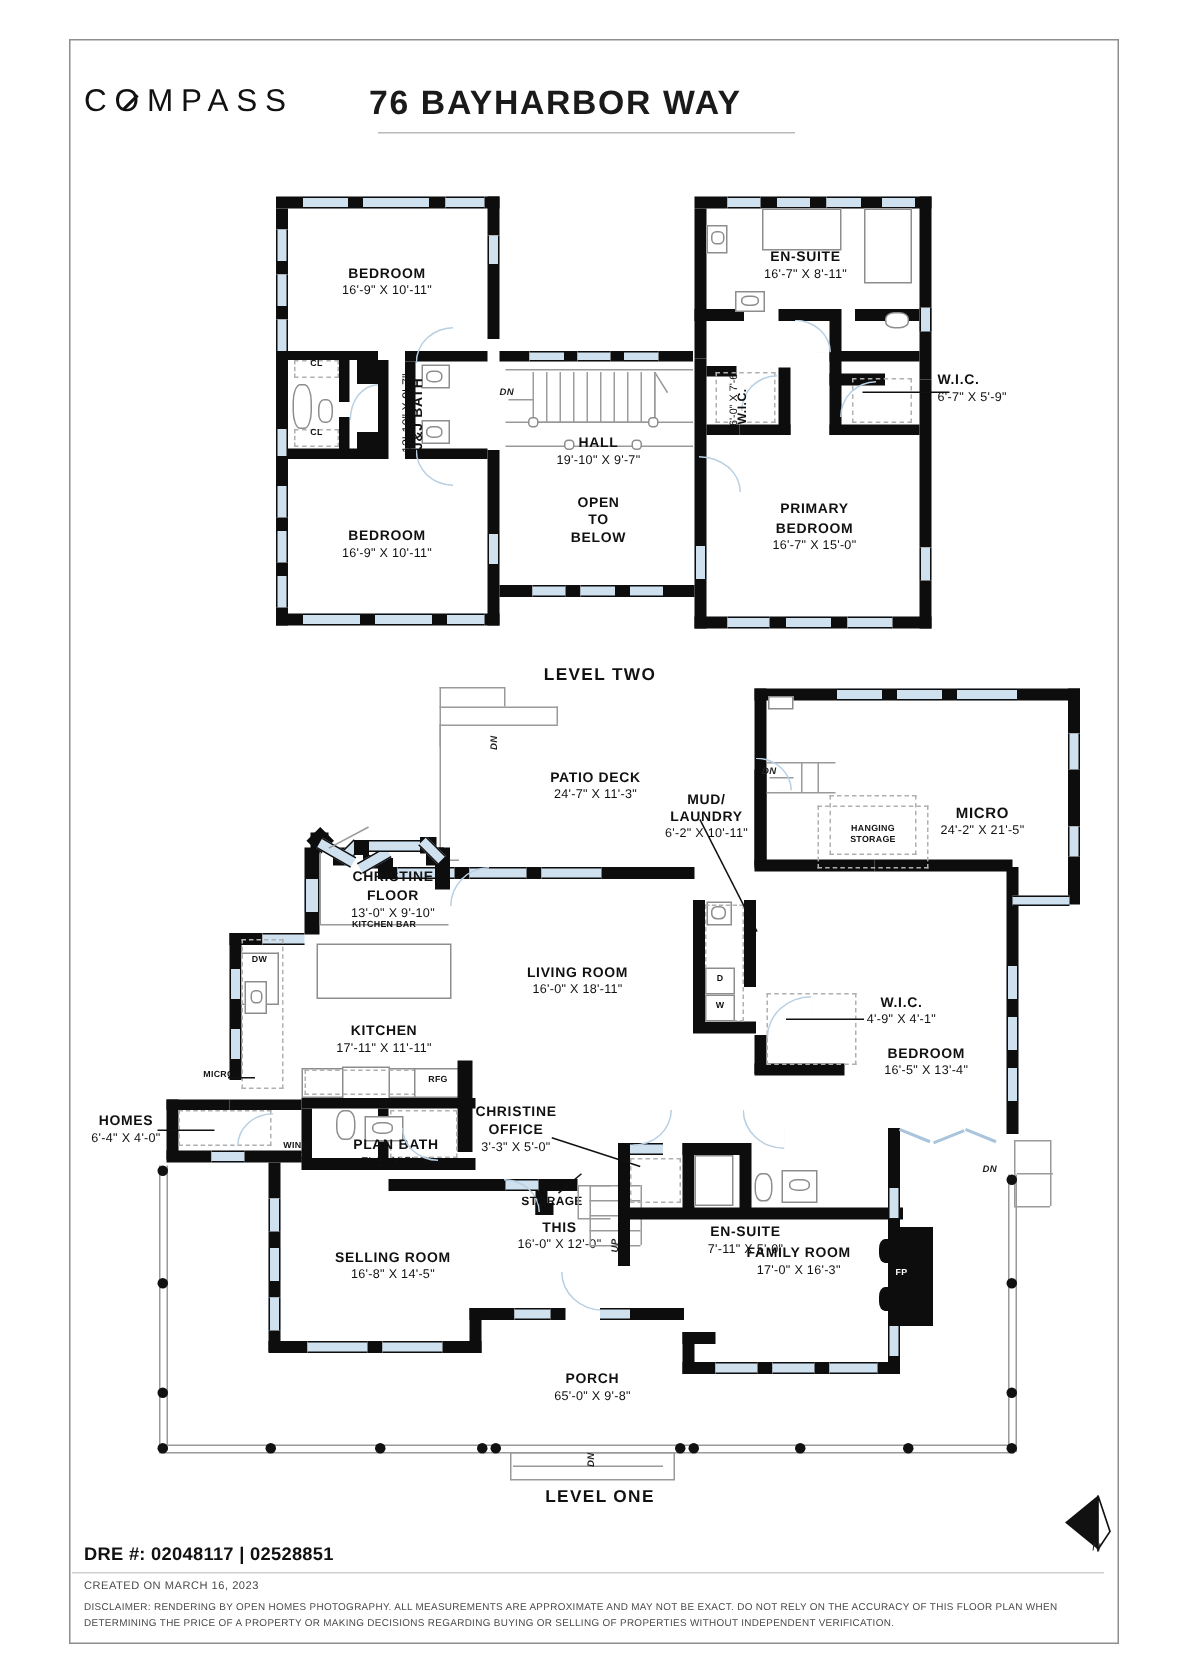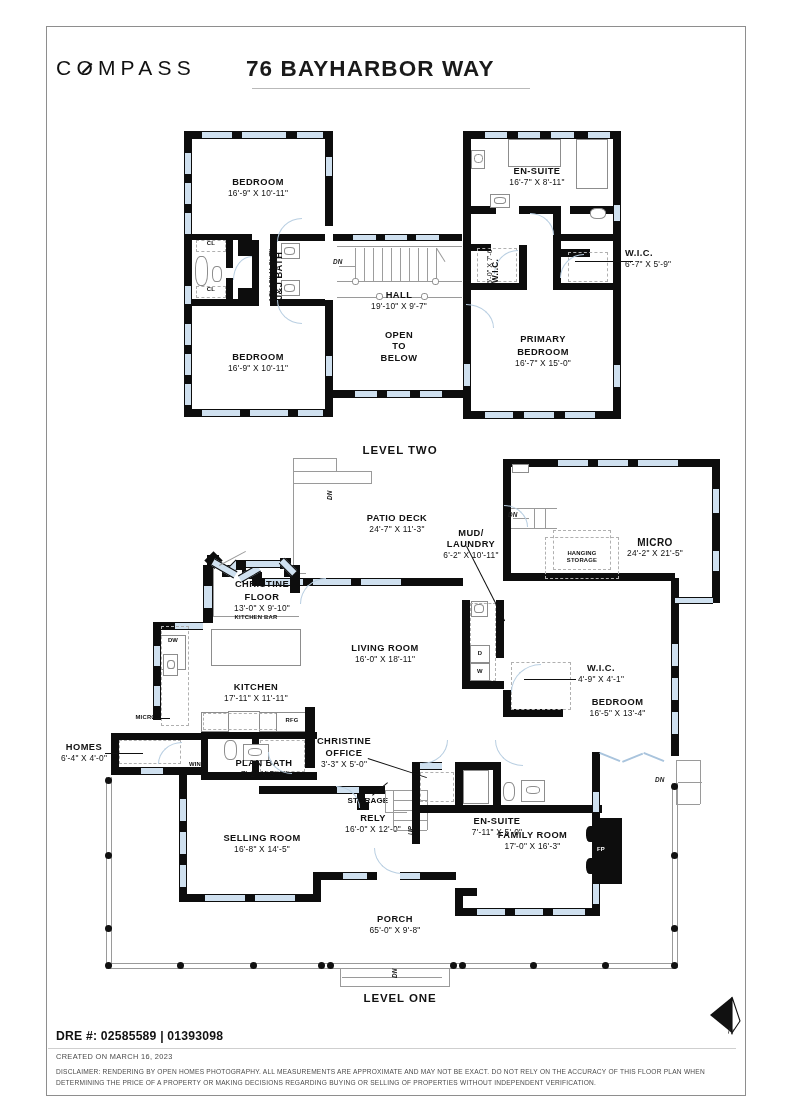--- a/index.html
+++ b/index.html
@@ -471,21 +471,21 @@
       <div class="w" style="left:357px;top:802px;width:12px;height:8px;"></div>
       <div class="win" style="left:337px;top:786px;width:22px;height:8px;"></div>
       <div class="w" style="left:259px;top:786px;width:78px;height:8px;"></div>
       <div class="door" style="left:336px;top:786px;width:24px;height:22px;transform:scaleX(-1);"></div>
       <div class="smn" style="left:338px;top:797px;width:60px;font-size:8px;">STORAGE</div>
       <div class="lead" style="left:372px;top:795px;width:20px;transform:rotate(-40deg);"></div>
       <div class="thin" style="left:385px;top:790px;width:1px;height:22px;"></div>
       <div class="thin" style="left:385px;top:790px;width:22px;height:1px;"></div>
       <div class="thin" style="left:385px;top:812px;width:22px;height:1px;"></div>
       <div class="rm" style="left:318px;top:813px;width:110px;">
-        <span class="n">RELY</span>
+        <span class="n">THIS</span>
         <span class="d">16'-0" X 12'-0"</span>
       </div>
 
       <div class="thin" style="left:393px;top:790px;width:1px;height:40px;"></div>
       <div class="thin" style="left:393px;top:790px;width:34px;height:1px;"></div>
       <div class="thin" style="left:393px;top:800px;width:34px;height:1px;"></div>
       <div class="thin" style="left:393px;top:810px;width:34px;height:1px;"></div>
       <div class="thin" style="left:393px;top:820px;width:34px;height:1px;"></div>
       <div class="thin" style="left:393px;top:830px;width:34px;height:1px;"></div>
       <div class="thin" style="left:427px;top:790px;width:1px;height:40px;"></div>
@@ -613,21 +613,21 @@
       <div class="win" style="left:343px;top:872px;width:24px;height:8px;"></div>
       <div class="w" style="left:367px;top:872px;width:10px;height:8px;"></div>
       <div class="door" style="left:374px;top:848px;width:28px;height:26px;transform:scaleY(-1);"></div>
       <div class="win" style="left:400px;top:872px;width:20px;height:8px;"></div>
       <div class="w" style="left:420px;top:872px;width:36px;height:8px;"></div>
 
       <div class="lvl-label" style="left:330px;top:992px;width:140px;">LEVEL ONE</div>
     </div>
   </div>
 
-  <div class="dre">DRE #: 02585589 | 01393098</div>
+  <div class="dre">DRE #: 02048117 | 02528851</div>
   <div class="frule"></div>
   <div class="created">CREATED ON MARCH 16, 2023</div>
   <div class="disc">DISCLAIMER: RENDERING BY OPEN HOMES PHOTOGRAPHY. ALL MEASUREMENTS ARE APPROXIMATE AND MAY NOT BE EXACT. DO NOT RELY ON THE ACCURACY OF THIS FLOOR PLAN WHEN DETERMINING THE PRICE OF A PROPERTY OR MAKING DECISIONS REGARDING BUYING OR SELLING OF PROPERTIES WITHOUT INDEPENDENT VERIFICATION.</div>
 
   <div class="compass">
     <svg width="40" height="48" viewBox="0 0 40 48">
       <path d="M26 2 L26 38 L4 20 Z" fill="#111"></path>
       <path d="M26 2 L26 38 L34 26 Z" fill="#fff" stroke="#111" stroke-width="1.1"></path>
     </svg>
     <span class="nlbl">N</span>

